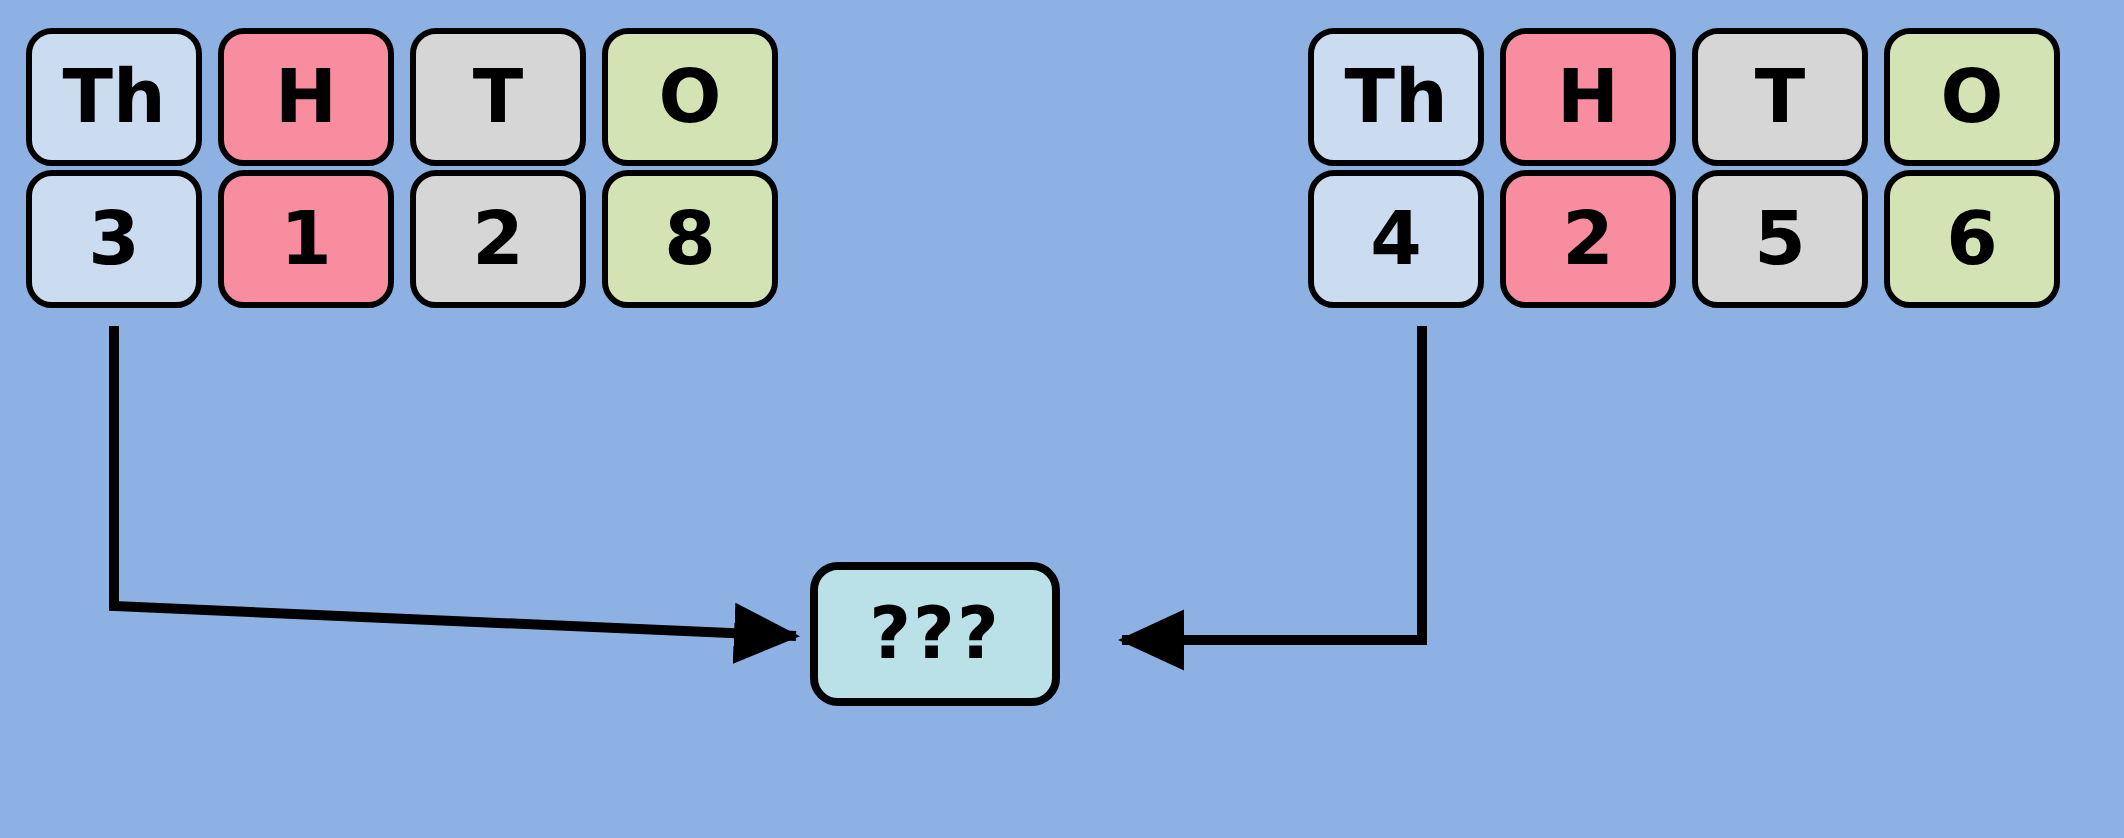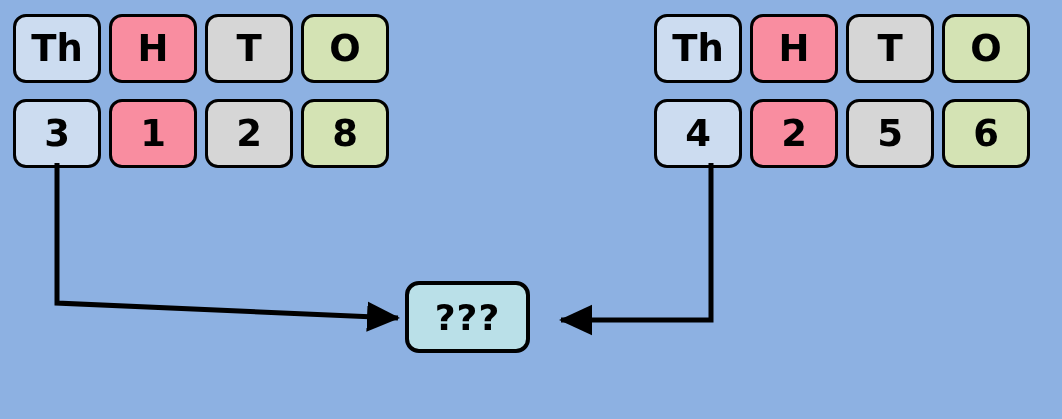--- a/index.html
+++ b/index.html
@@ -17,21 +17,21 @@
   #stage {
     position: absolute;
     left: 0; top: 0;
     width: 1062px;
     height: 419px;
   }
   .pv-group {
     position: absolute;
     display: flex;
     flex-direction: column;
-    gap: 16px;
+    gap: 2px;
   }
   .pv-row {
     display: flex;
     gap: 8px;
   }
   .cell {
     width: 88px;
     height: 69px;
     box-sizing: border-box;
     border: 3px solid #000000;

